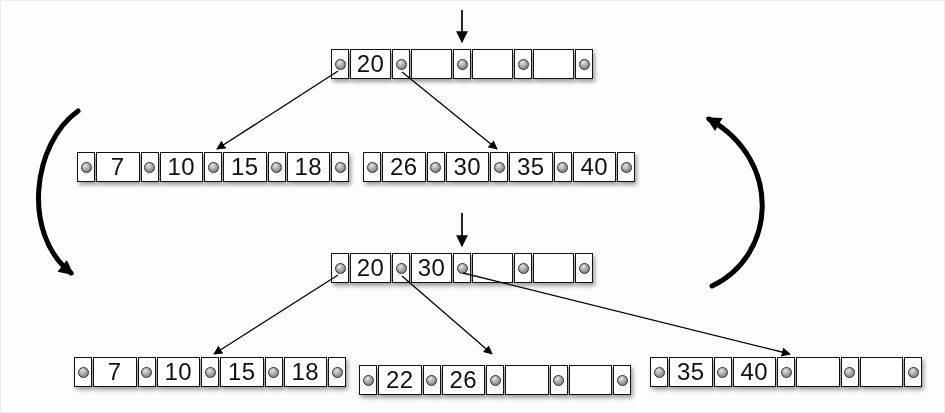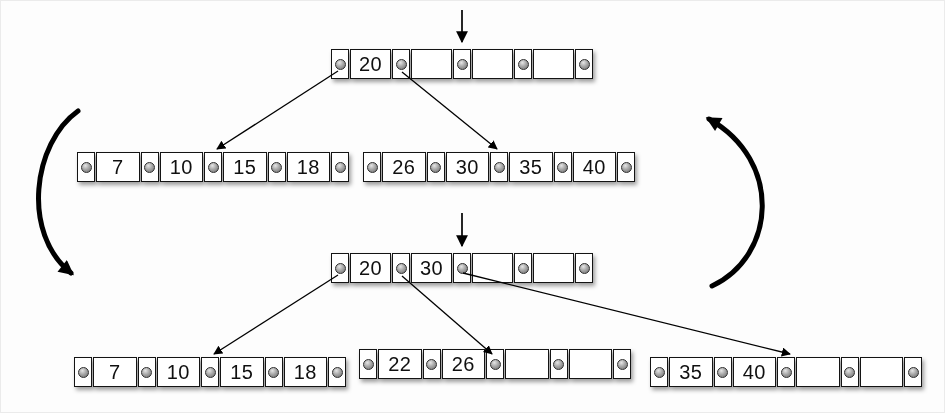--- a/index.html
+++ b/index.html
@@ -14,21 +14,21 @@
     filter:drop-shadow(2px 3px 2px rgba(0,0,0,0.38));
   }
   .root-node{width:262px;}
   .child-node{width:272px;}
   .cell{
     background:#ffffff;border:1.5px solid #141414;box-sizing:border-box;
     display:flex;align-items:center;justify-content:center;
   }
   .ptr{flex:0 0 18px;}
   .key{
-    flex:1 1 0;font-size:20px;font-weight:500;color:#101010;
+    flex:1 1 0;font-size:24px;font-weight:500;color:#101010;
     letter-spacing:0.5px;line-height:1;
   }
   .dot{
     width:11px;height:11px;border-radius:50%;box-sizing:border-box;
     border:1.3px solid #2e2e2e;
     background:radial-gradient(circle at 38% 30%, #e6e6e6 0%, #a8a8a8 45%, #6a6a6a 100%);
   }
   svg.arrows{position:absolute;inset:0;z-index:5;pointer-events:none;}
 </style>
 </head>
@@ -159,21 +159,21 @@
       </span>
       <span class="cell key">15</span>
       <span class="cell ptr">
         <span class="dot"></span>
       </span>
       <span class="cell key">18</span>
       <span class="cell ptr">
         <span class="dot"></span>
       </span>
     </div>
-  <div class="node child-node" style="left:358px;top:348px">
+  <div class="node child-node" style="left:358px;top:364px">
       <span class="cell ptr">
         <span class="dot"></span>
       </span>
       <span class="cell key">22</span>
       <span class="cell ptr">
         <span class="dot"></span>
       </span>
       <span class="cell key">26</span>
       <span class="cell ptr">
         <span class="dot"></span>

